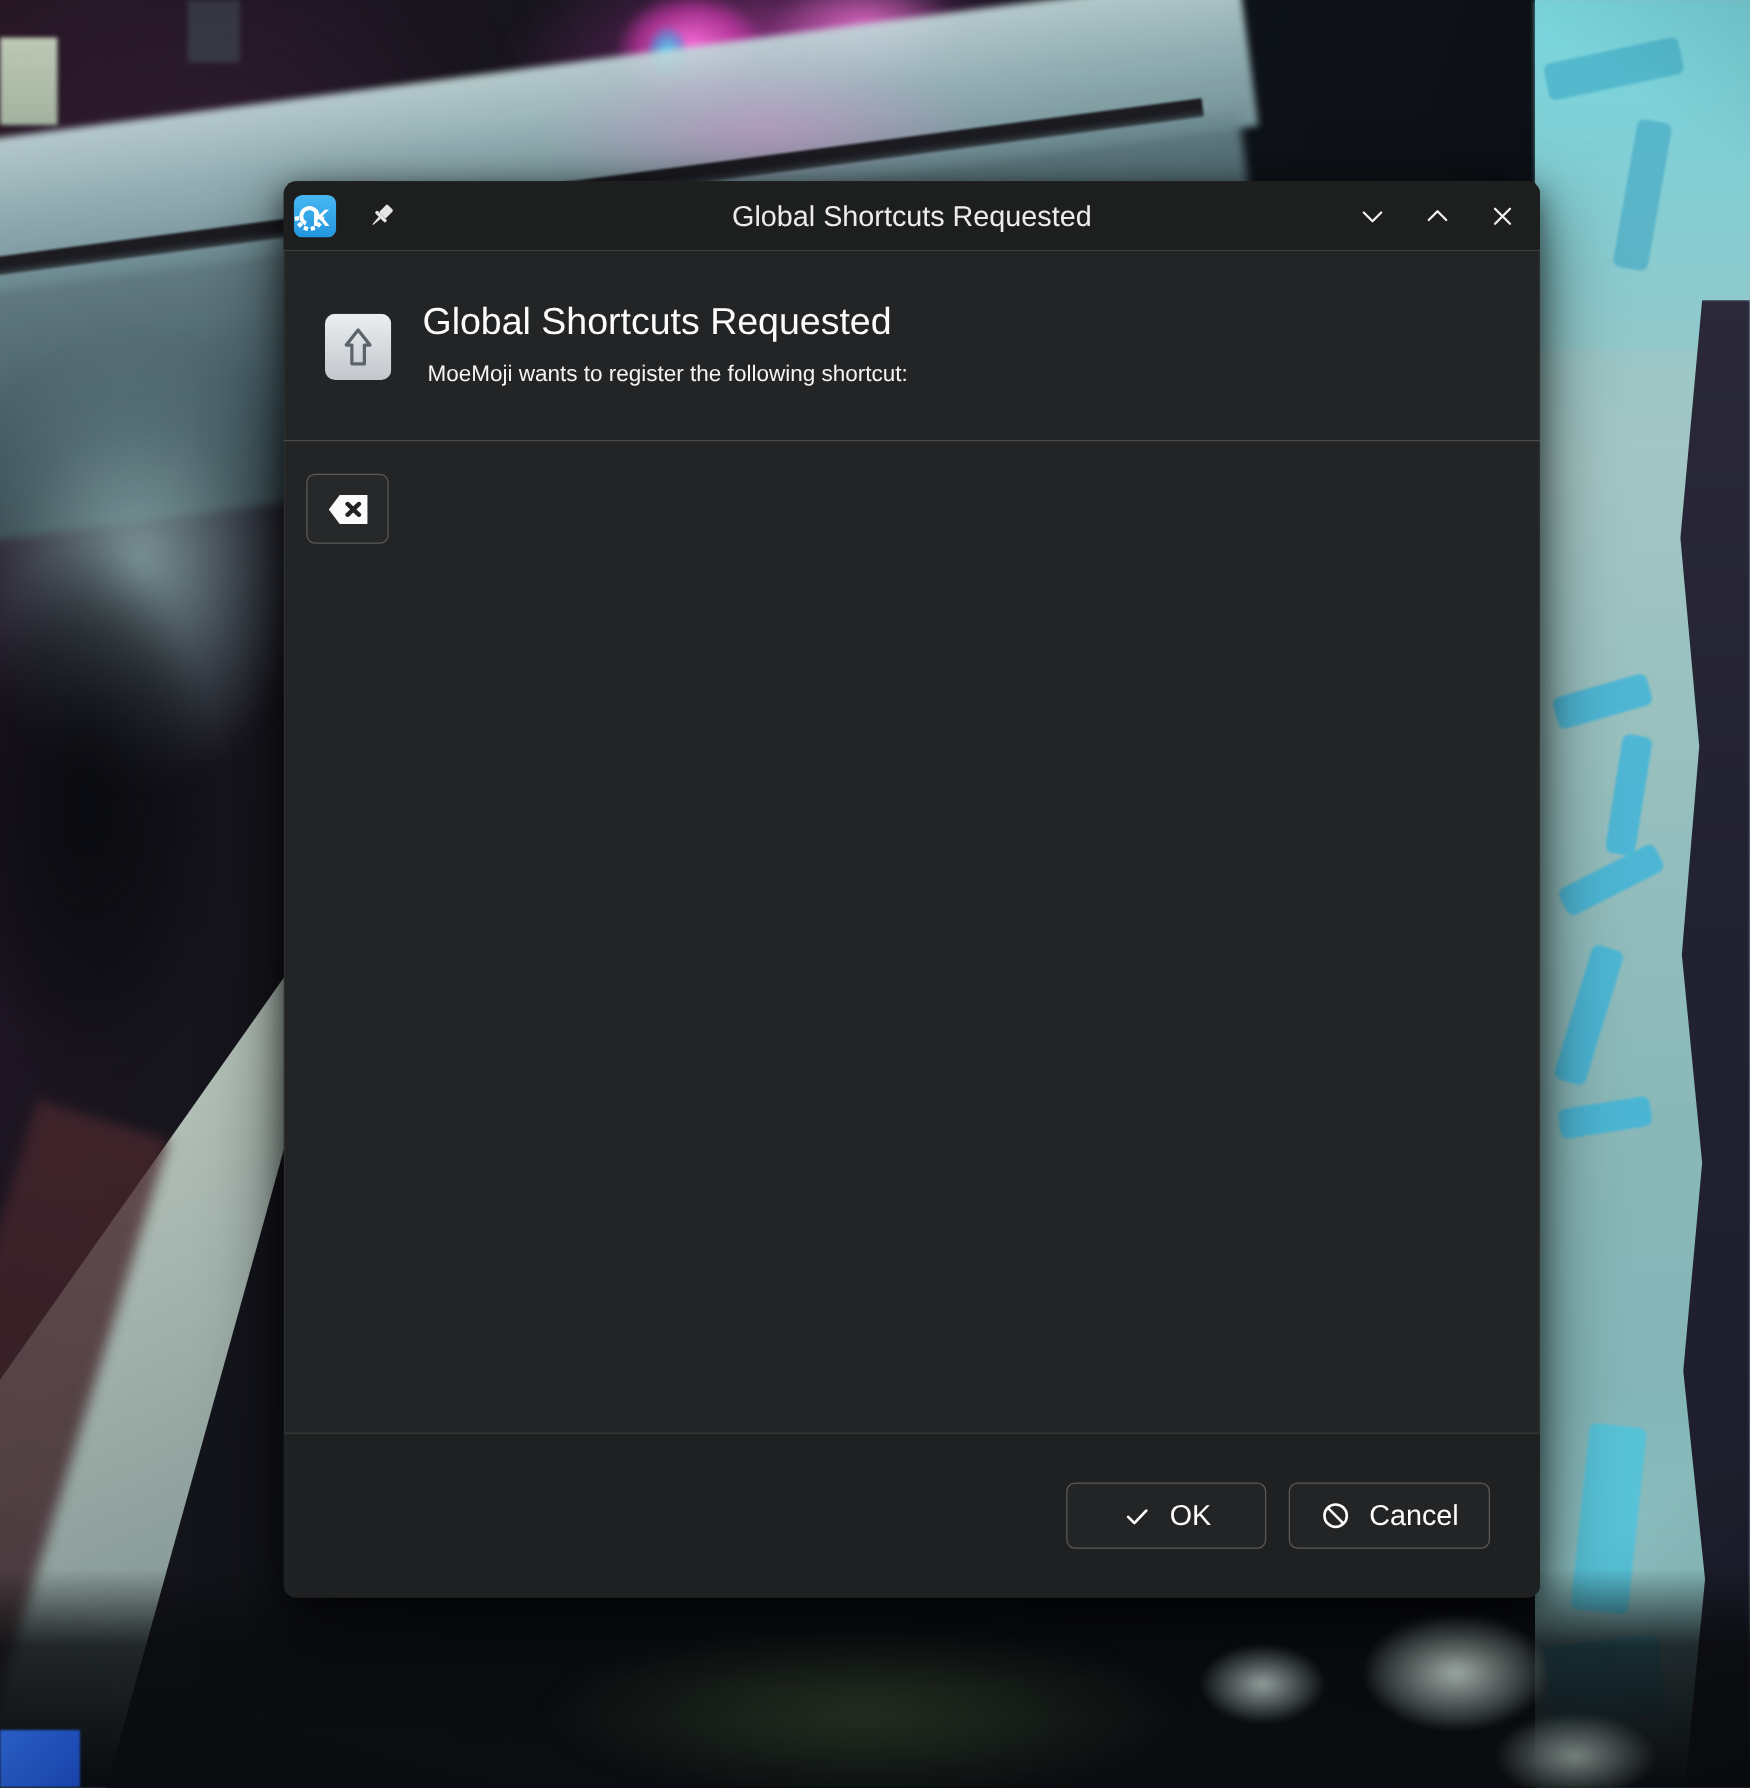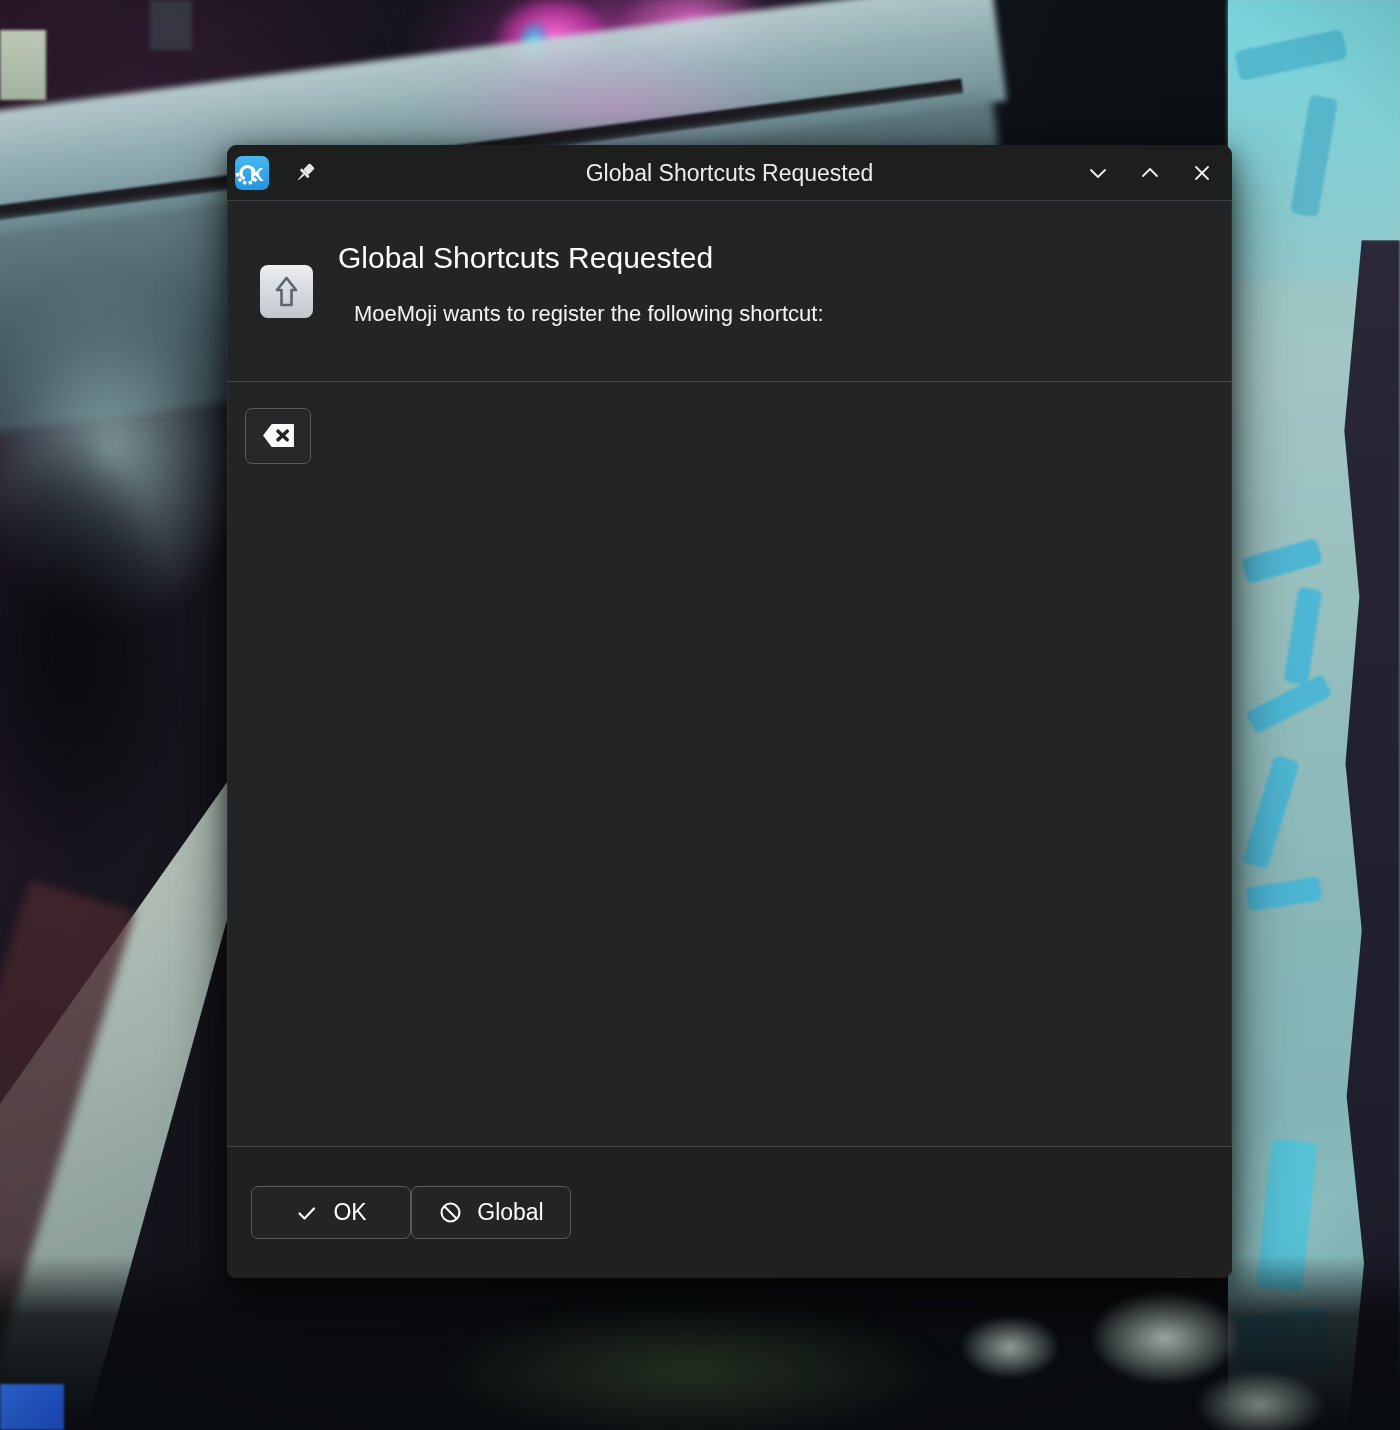--- a/index.html
+++ b/index.html
@@ -53,33 +53,33 @@
             padding:0 17px 0 8px;position:relative;}
   .app-icon-btn{width:34px;height:34px;border:none;background:none;padding:0;display:flex;}
   .pin-btn{margin-left:22px;width:28px;height:28px;border:none;background:none;padding:0;display:flex;align-items:center;justify-content:center;}
   .tb-title{position:absolute;left:50%;top:50%;transform:translate(-50%,-50%);
             font-size:23px;color:#ececec;white-space:nowrap;}
   .tb-controls{margin-left:auto;display:flex;gap:26px;align-items:center;}
   .tb-btn{width:26px;height:26px;border:none;background:none;padding:0;display:flex;align-items:center;justify-content:center;}
   .header{display:flex;align-items:center;gap:25px;padding:40px 33px 38px;}
   .header-text{display:flex;flex-direction:column;}
   .header-title{font-size:30px;font-weight:400;color:#fcfcfc;margin:0 0 10px;line-height:1.12;}
-  .header-sub{font-size:22px;color:#f4f4f4;margin:16px;line-height:1.2;}
+  .header-sub{font-size:18px;color:#f4f4f4;margin:4px;line-height:1.2;}
   .divider{height:1px;background:#4a4a4b;}
   .shortcut-row{display:flex;align-items:center;padding:26px 18px 0;}
   .row-label{flex:1;font-size:23px;color:#fbfbfb;}
   .btn{display:inline-flex;align-items:center;justify-content:center;gap:14px;height:56px;
        border:1px solid #5a5a5b;border-radius:7px;background:rgba(255,255,255,.02);
        color:#fcfcfc;font-size:23px;font-family:inherit;}
   .shortcut-btn{padding:0 26px;margin-right:16px;}
   .clear-btn{width:66px;padding:0;}
   .content-spacer{flex:1;}
-  .footer{flex:0 0 132px;display:flex;align-items:center;justify-content:flex-start;
+  .footer{flex:0 0 132px;display:flex;align-items:center;justify-content:flex-end;gap:18px;
           background:#1f2021;border-top:1px solid #454546;border-radius:0 0 10px 10px;
-          padding:0 24px;box-sizing:border-box;}
+          padding:0 40px;box-sizing:border-box;}
   .footer .btn{height:53px;min-width:160px;padding:0 24px;box-sizing:border-box;}
   svg{display:block;}
 </style>
 </head>
 <body>
 
 <div class="stage">
 
   <div class="bg">
     <div class="l-base"></div>
@@ -211,18 +211,18 @@
         <svg width="24" height="24" viewBox="0 0 24 24" fill="none" stroke="#fcfcfc" stroke-width="2.2" stroke-linecap="round" stroke-linejoin="round">
           <path d="M4.5 12.5 L9.5 17.5 L19 7.5"></path>
         </svg>
         <span>OK</span>
       </button>
       <button class="btn cancel-btn">
         <svg width="25" height="25" viewBox="0 0 24 24" fill="none" stroke="#fcfcfc" stroke-width="2" stroke-linecap="round">
           <circle cx="12" cy="12" r="8.6"></circle>
           <line x1="6.3" y1="6.3" x2="17.7" y2="17.7"></line>
         </svg>
-        <span>Global</span>
+        <span>Cancel</span>
       </button>
     </div>
 
   </div>
 </div>
 
 </body></html>

